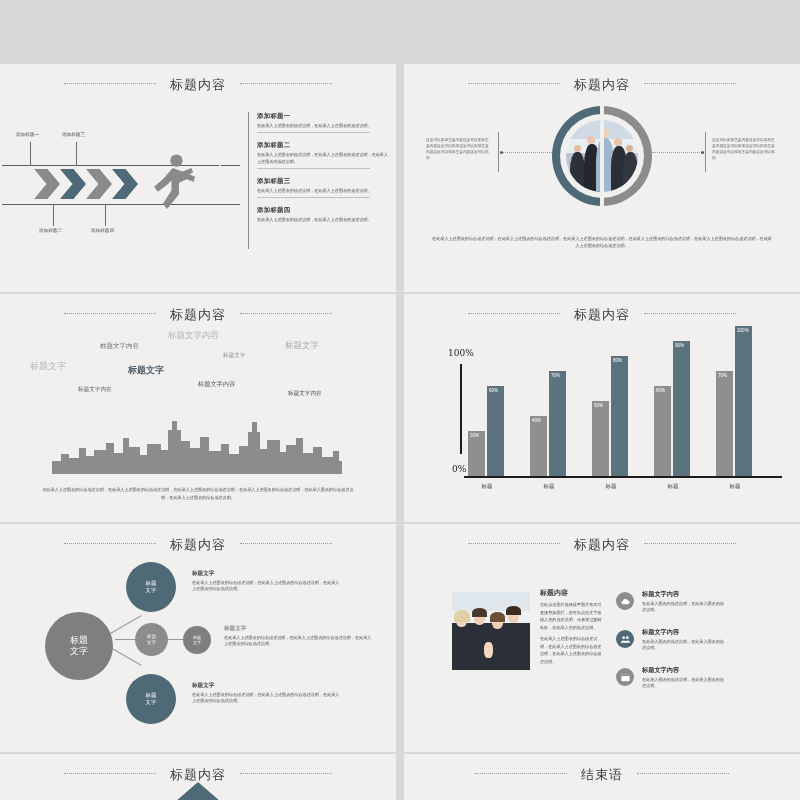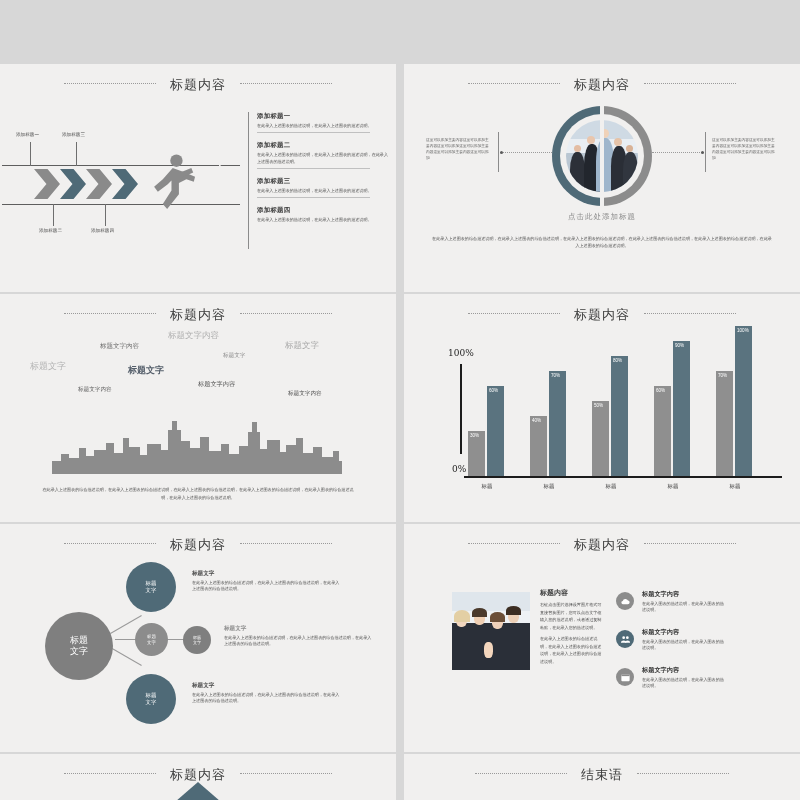--- a/index.html
+++ b/index.html
@@ -234,21 +234,20 @@
       <div class="vb" style="left:-7px;"></div>
       <div class="tiny2">这里可以添加主要内容这里可以添加主要内容这里可以添加这里可以添加主要内容这里可以添加主要内容这里可以添加</div>
     </div>
     <div class="dotline" style="left:96px;width:52px;">
         <span class="dot" style="left:0;"></span>
       </div>
     <div class="dotline" style="right:96px;width:52px;">
         <span class="dot" style="right:0;"></span>
       </div>
 
-    <div class="centerlbl">点击此处添加标题</div>
     <div class="botpara tiny" style="line-height:1.7;">在此录入上述图表的综合描述说明，在此录入上述图表的综合描述说明，在此录入上述图表的综合描述说明，在此录入上述图表的综合描述说明，在此录入上述图表的综合描述说明，在此录入上述图表的综合描述说明。</div>
   </div>
 
   <div class="slide">
     <div class="stitle">
       <span class="dash"></span><span>标题内容</span><span class="dash"></span>
     </div>
 
     <div id="kwlayer">
         <div class="kw" style="left: 30px; top: 66px; font-size: 9px; color: rgb(180, 180, 180); font-weight: 400;">标题文字</div>

